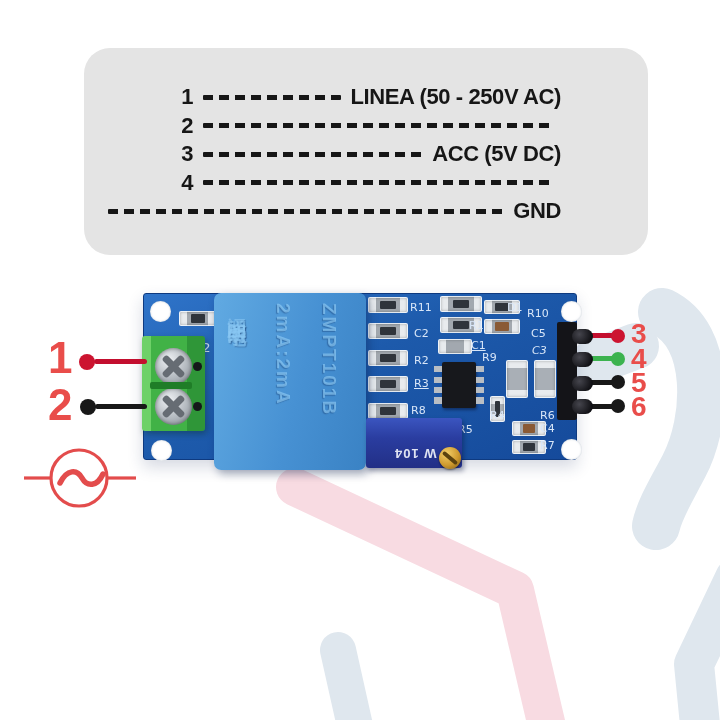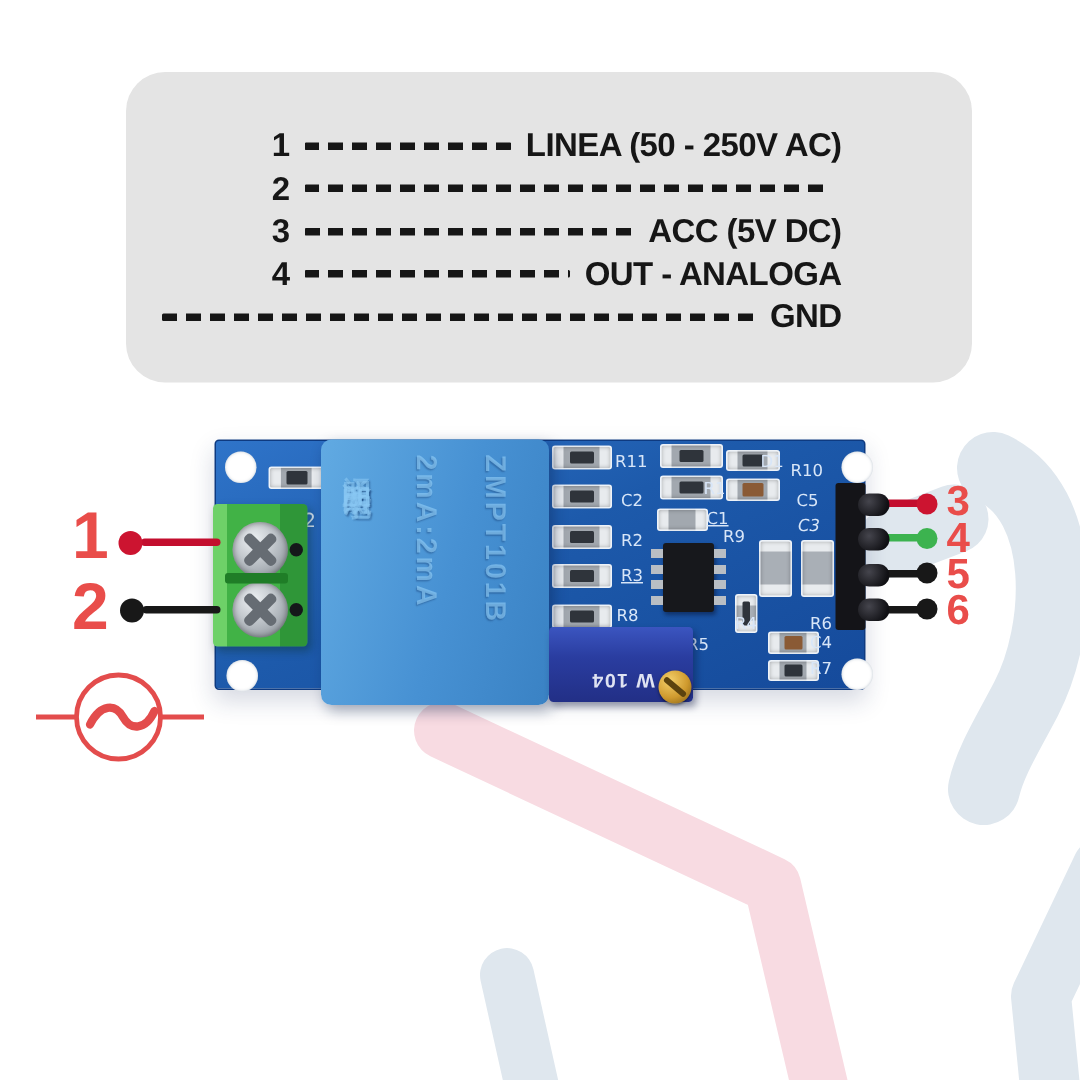--- a/index.html
+++ b/index.html
@@ -115,21 +115,20 @@
       <span class="legend-dashes"></span>
     </div>
     <div class="legend-row">
       <span class="legend-pin">3</span>
       <span class="legend-dashes"></span>
       <span class="legend-label">ACC (5V DC)</span>
     </div>
     <div class="legend-row">
       <span class="legend-pin">4</span>
       <span class="legend-dashes"></span>
-      <span class="legend-label">OUT - ANALOGA</span>
     </div>
     <div class="legend-row">
       <span class="legend-dashes"></span>
       <span class="legend-label">GND</span>
     </div>
   </div>
 
   <div class="board">
     <div class="hole" style="left:6px;top:7px;"></div>
     <div class="hole" style="left:7px;top:146px;"></div>

